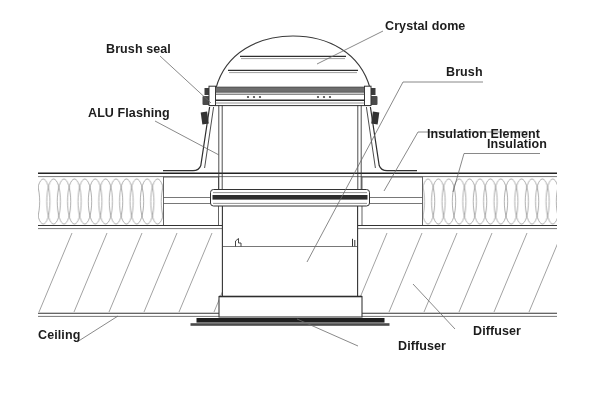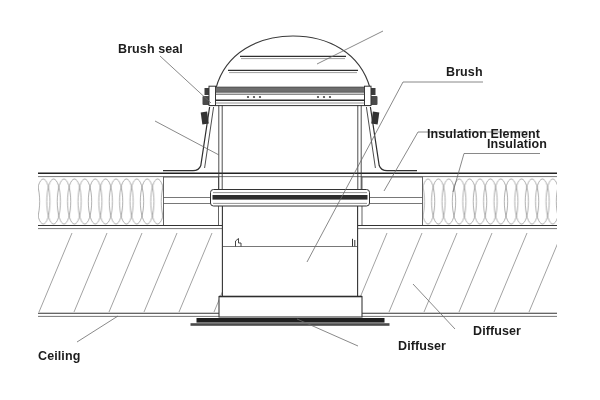--- a/index.html
+++ b/index.html
@@ -148,21 +148,23 @@
     <path d="M383,31 L317,64"></path>
     <path d="M483,82 H403 L307,262"></path>
     <path d="M528,132 H418 L384,191"></path>
     <path d="M540,153.5 H464 L453,192"></path>
     <path d="M77,342 L118,316"></path>
     <path d="M358,346 L297,319"></path>
     <path d="M455,329 L413,284"></path>
   </g>
 </svg>
 
-<div class="lbl" style="left:118px;top:43px;text-align:right;">Brush seal</div>
+<div class="lbl" style="left:106px;top:43px;text-align:right;">Brush seal</div>
+<div class="lbl" style="left:88px;top:107px;">ALU Flashing</div>
+<div class="lbl" style="left:385px;top:20px;">Crystal dome</div>
 <div class="lbl" style="left:446px;top:66px;">Brush</div>
 <div class="lbl" style="left:427px;top:114px;margin-top:14px;">Insulation Element</div>
 <div class="lbl" style="left:487px;top:138px;">Insulation</div>
-<div class="lbl" style="left:38px;top:329px;margin-top:21px;">Ceiling</div>
+<div class="lbl" style="left:38px;top:329px;">Ceiling</div>
 <div class="lbl" style="left:362px;top:340px;padding-left:36px;">Diffuser</div>
 <div class="lbl" style="left:473px;top:325px;">Diffuser</div>
 
 </div>
 
 </body></html>

